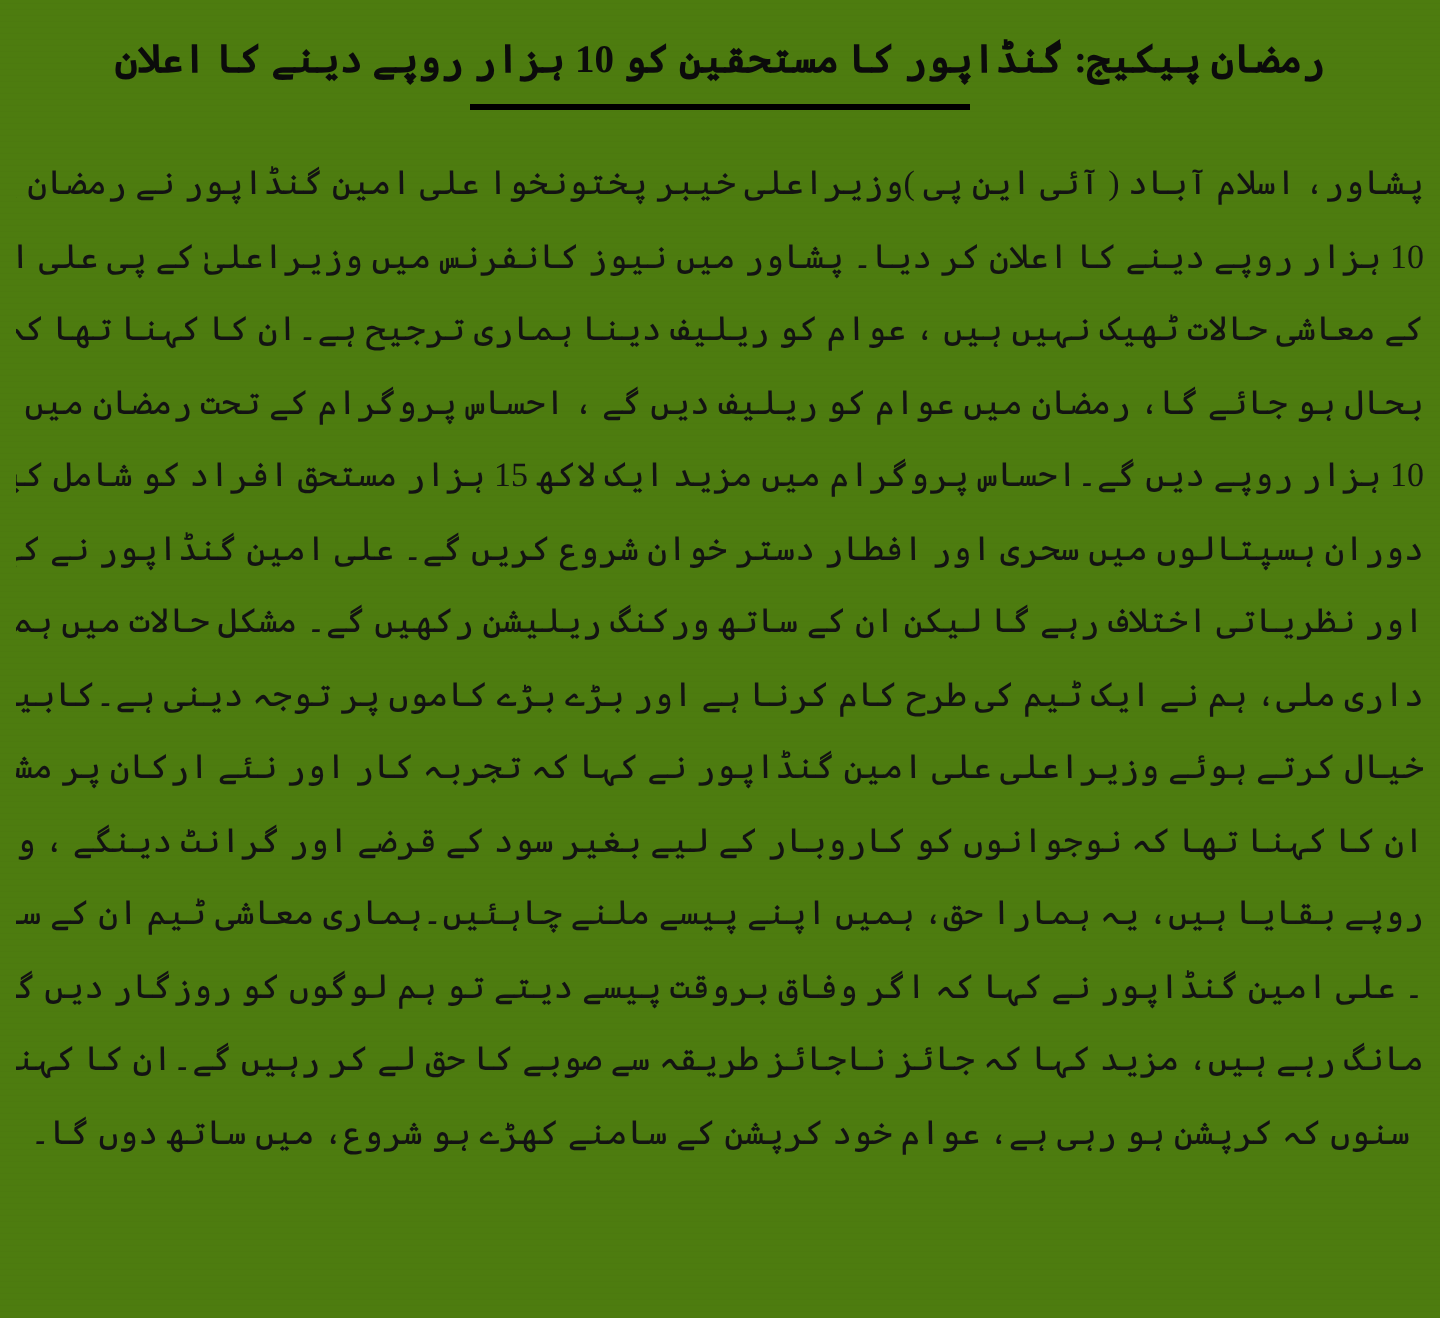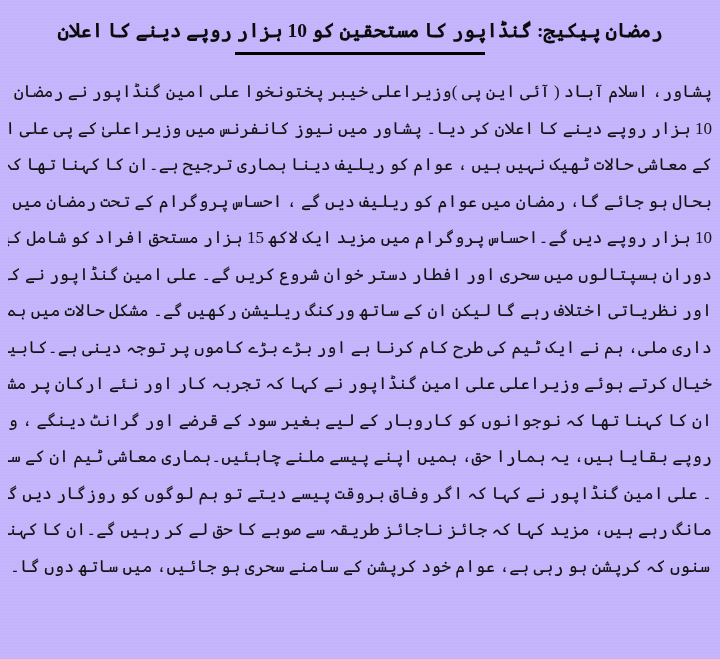--- a/index.html
+++ b/index.html
@@ -12,21 +12,21 @@
     width: 720px;
     height: 659px;
     overflow: hidden;
     font-family: "DejaVu Sans", sans-serif;
     color: #111111;
   }
   .page {
     position: relative;
     width: 720px;
     height: 659px;
-    background: #c4b5fd;
+    background: #4d7c0f;
     box-sizing: border-box;
     padding: 0;
   }
 
   
   .headline-block {
     position: absolute;
     top: 16px;
     left: 0;
     width: 720px;
@@ -108,17 +108,17 @@
     <span class="line">بحال ہو جائے گا، رمضان میں عوام کو ریلیف دیں گے ، احساس پروگرام کے تحت رمضان میں مستحق افراد کو نقد</span>
     <span class="line">10 ہزار روپے دیں گے۔احساس پروگرام میں مزید ایک لاکھ 15 ہزار مستحق افراد کو شامل کیا ہے، رمضان کے</span>
     <span class="line">دوران ہسپتالوں میں سحری اور افطار دستر خوان شروع کریں گے۔ علی امین گنڈاپور نے کہا ہے کہ وفاق سے سیاسی</span>
     <span class="line">اور نظریاتی اختلاف رہے گا لیکن ان کے ساتھ ورکنگ ریلیشن رکھیں گے۔ مشکل حالات میں ہمیں بڑی ذمے</span>
     <span class="line">داری ملی، ہم نے ایک ٹیم کی طرح کام کرنا ہے اور بڑے بڑے کاموں پر توجہ دینی ہے۔کابینہ اجلاس میں اظہار</span>
     <span class="line">خیال کرتے ہوئے وزیراعلی علی امین گنڈاپور نے کہا کہ تجربہ کار اور نئے ارکان پر مشتمل اچھی کابینہ تشکیل دی ہے،</span>
     <span class="line">ان کا کہنا تھا کہ نوجوانوں کو کاروبار کے لیے بغیر سود کے قرضے اور گرانٹ دینگے ، وفاق کی جانب 1500 ارب</span>
     <span class="line">روپے بقایا ہیں، یہ ہمارا حق، ہمیں اپنے پیسے ملنے چاہئیں۔ہماری معاشی ٹیم ان کے ساتھ بیٹھ کر معاملات دیکھے گی</span>
     <span class="line">۔ علی امین گنڈاپور نے کہا کہ اگر وفاق بروقت پیسے دیتے تو ہم لوگوں کو روزگار دیں گے، اپنا حق عاجزی کیساتھ</span>
     <span class="line">مانگ رہے ہیں، مزید کہا کہ جائز ناجائز طریقہ سے صوبے کا حق لے کر رہیں گے۔ان کا کہنا تھا کہ میں کسی سے یہ نا</span>
-    <span class="line last">سنوں کہ کرپشن ہو رہی ہے، عوام خود کرپشن کے سامنے سحری ہو جائیں، میں ساتھ دوں گا۔</span>
+    <span class="line last">سنوں کہ کرپشن ہو رہی ہے، عوام خود کرپشن کے سامنے کھڑے ہو شروع، میں ساتھ دوں گا۔</span>
   </div>
 
   <div class="grain"></div>
 </div>
 
 </body></html>

